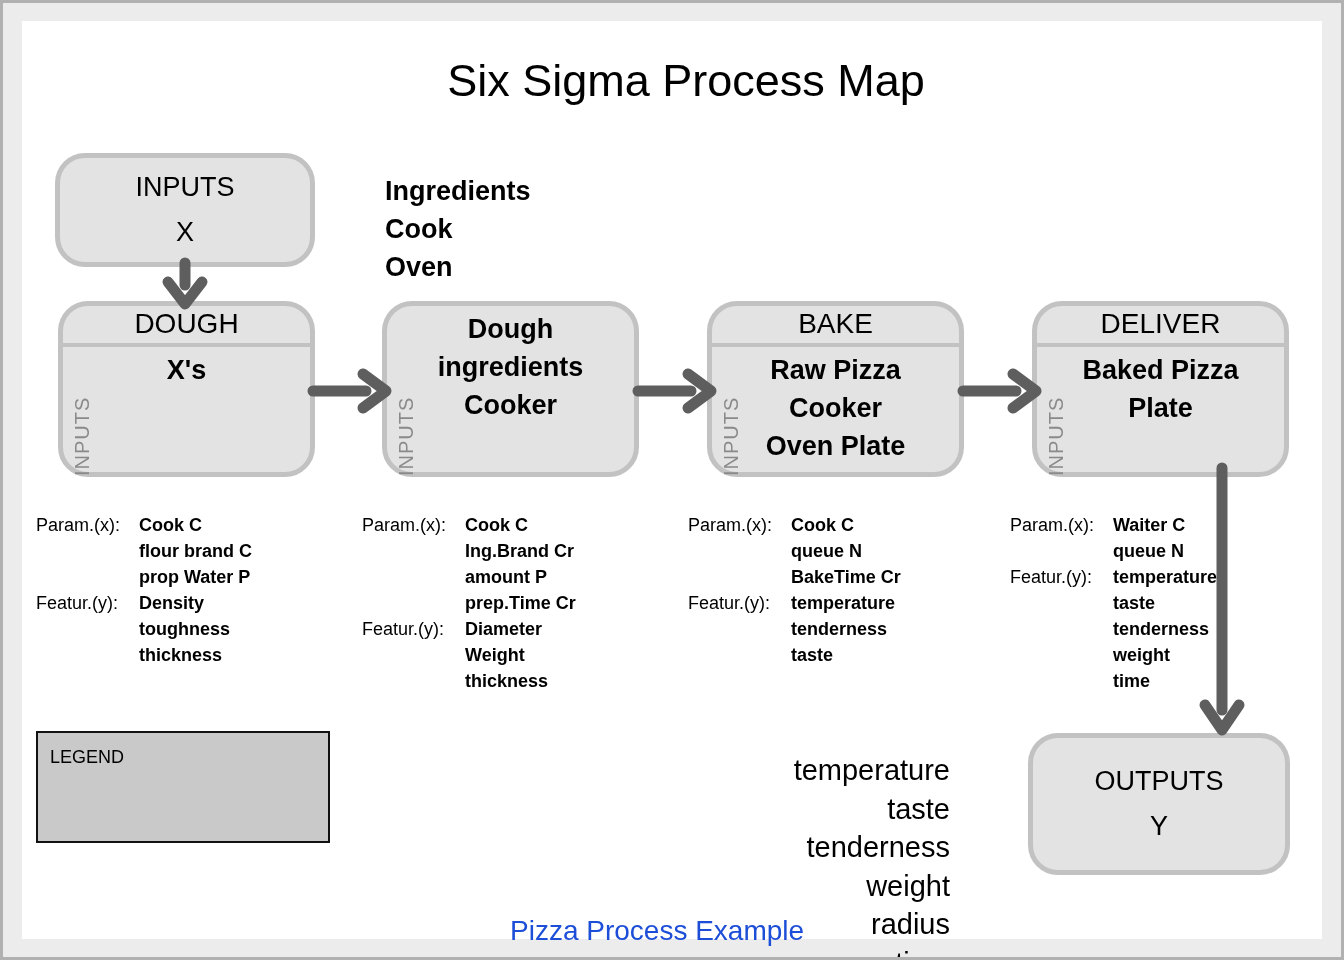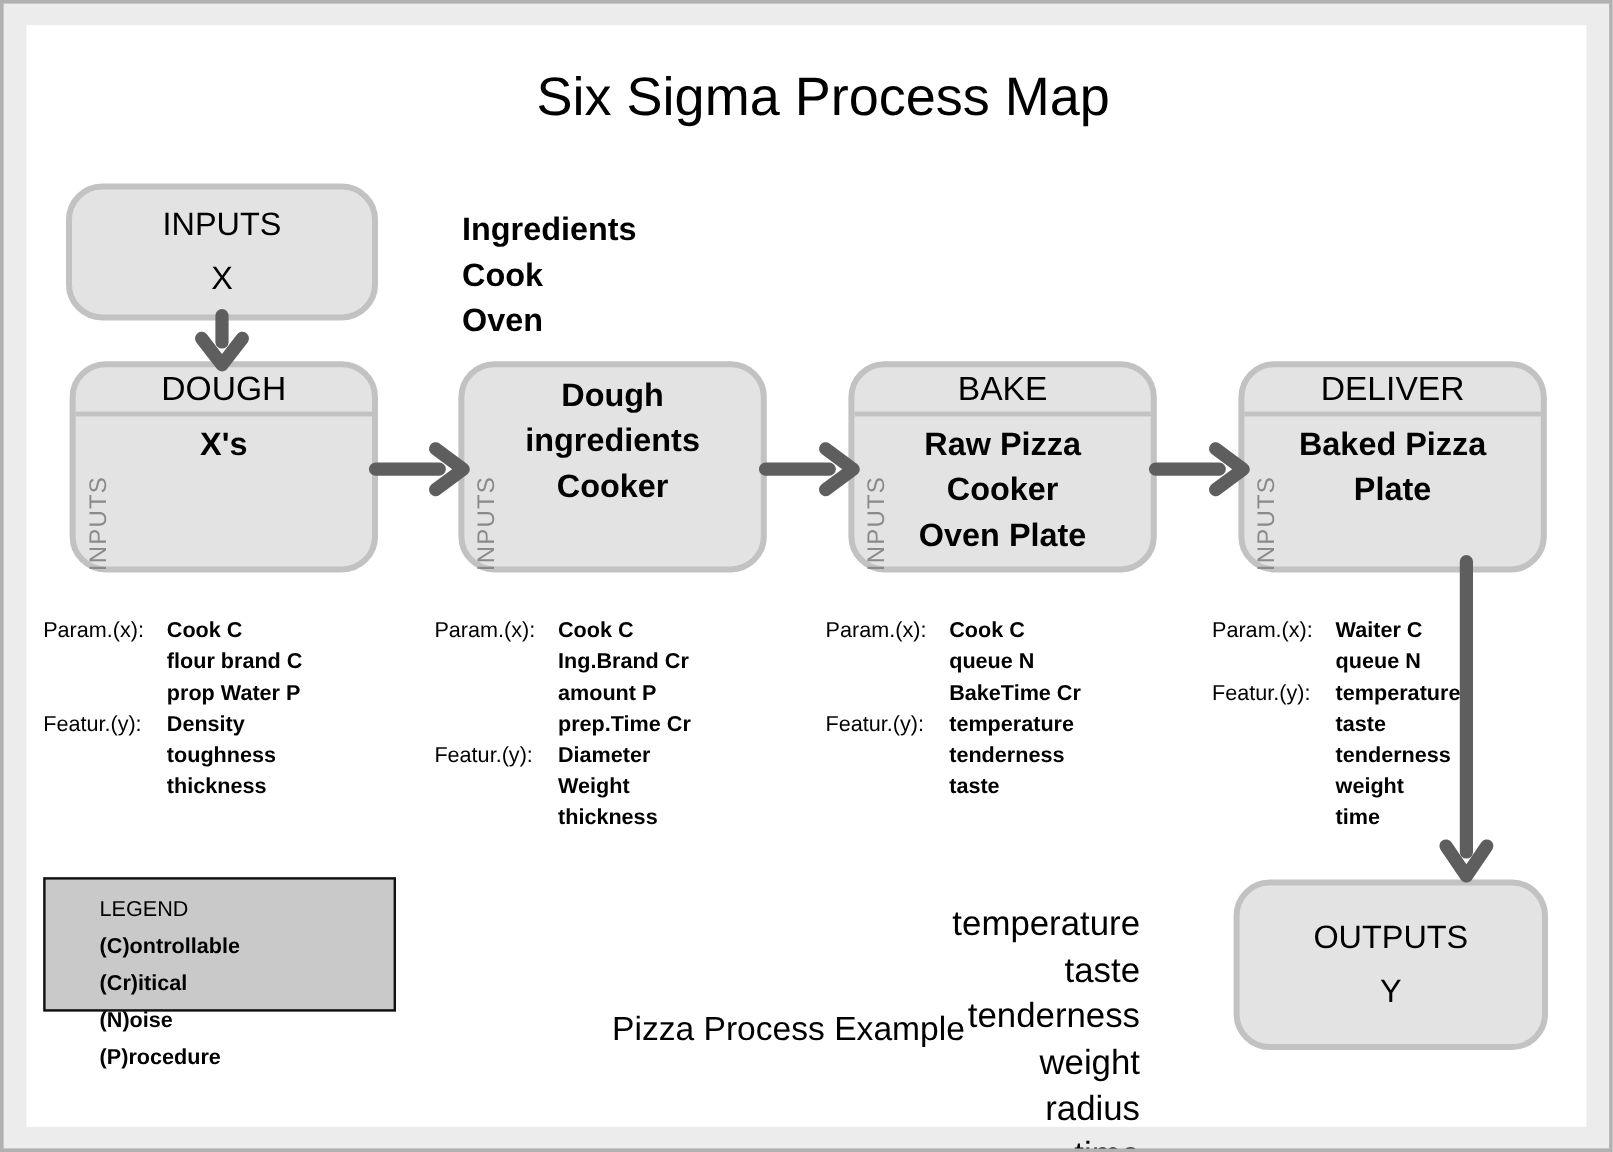--- a/index.html
+++ b/index.html
@@ -44,27 +44,27 @@
     position:absolute; top:512px; width:315px; z-index:2;
     display:grid; grid-template-columns:103px 1fr; font-size:18px; line-height:26px;
   }
   .pgrid .lbl{white-space:nowrap;}
   .pre{white-space:pre-line;font-weight:bold;}
 
   .legend-box{
     position:absolute; left:36px; top:731px; width:294px; height:112px;
     background:var(--legend-fill); border:2px solid #111; box-sizing:border-box; z-index:1;
   }
-  .legend-text{position:absolute; left:50px; top:742px; font-size:18px; line-height:31px; z-index:2;margin-left:33px;}
+  .legend-text{position:absolute; left:50px; top:742px; font-size:18px; line-height:31px; z-index:2;}
 
   .output-list{
     position:absolute; left:650px; top:751px; width:300px; text-align:right;
     font-size:29px; line-height:38.5px; white-space:pre-line; z-index:3;
   }
-  .caption{position:absolute; left:510px; top:842px; font-size:28px; color:#000000; z-index:2;}
+  .caption{position:absolute; left:510px; top:915px; font-size:28px; color:#1d4ed8; z-index:2;}
 
   .outputs{left:1028px; top:733px; width:262px; height:142px;}
   .inputs-top{left:55px; top:153px; width:260px; height:114px;}
 
   .arrows{position:absolute; left:0; top:0; z-index:5; pointer-events:none;}
 </style>
 </head>
 <body>
 
 <div class="page">
@@ -145,24 +145,20 @@
     <div class="pre">temperature
 taste
 tenderness
 weight
 time</div>
   </div>
 
   <div class="legend-box"></div>
   <div class="legend-text">
     <div>LEGEND</div>
-    <div class="pre">(C)ontrollable
-(Cr)itical
-(N)oise
-(P)rocedure</div>
   </div>
 
   <div class="output-list">temperature
 taste
 tenderness
 weight
 radius
 time</div>
 
   <div class="caption">Pizza Process Example</div>

